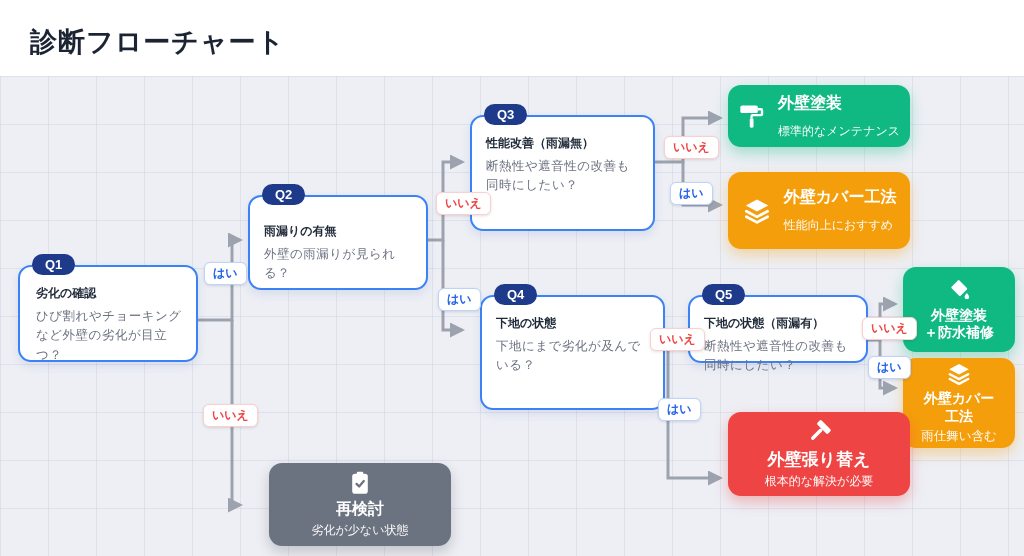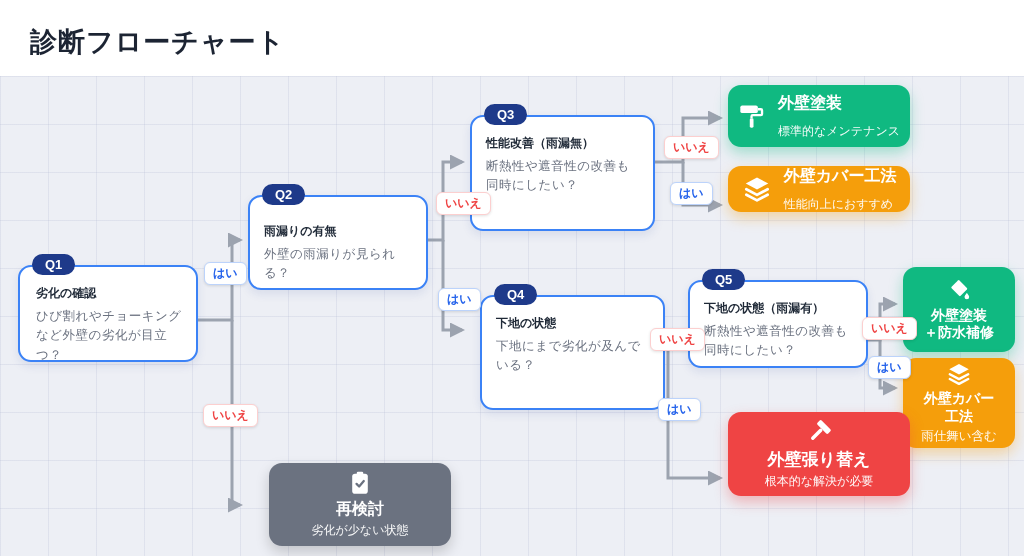--- a/index.html
+++ b/index.html
@@ -24,34 +24,34 @@
     box-shadow:0 4px 10px rgba(30,60,150,.10); padding:18px 14px 10px 14px; }
   .qbadge { position:absolute; top:-13px; left:12px; background:#1e3a8a; color:#fff;
     font-size:13px; font-weight:bold; padding:3px 13px; border-radius:999px; }
   .qtitle { font-size:12px; font-weight:bold; color:#1f2937; margin-bottom:5px; }
   .qdesc { font-size:12.5px; color:#6b7280; line-height:1.55; letter-spacing:.5px; }
 
   #q1 { left:18px;  top:265px; width:180px; height:97px;padding-left:16px; }
   #q2 { left:248px; top:195px; width:180px; height:95px; padding-top:26px; }
   #q3 { left:470px; top:115px; width:185px; height:116px; }
   #q4 { left:480px; top:295px; width:185px; height:115px; }
-  #q5 { left:688px; top:280px; width:180px; height:88px; }
+  #q5 { left:688px; top:295px; width:180px; height:68px; }
 
   
   .rcard { position:absolute; border-radius:13px; color:#fff; display:flex; align-items:center; justify-content:center; }
   .rcard .icn { flex:none; display:flex; align-items:center; justify-content:center; }
   .r-title { font-weight:bold; white-space:pre-line; text-align:center; line-height:1.25; }
   .r-sub { opacity:.95; text-align:center; }
 
   .r-horiz { flex-direction:row; gap:12px; text-align:left; }
   .r-horiz .r-title, .r-horiz .r-sub { text-align:left; }
   .r-vert { flex-direction:column; gap:3px; }
 
   #r-paint   { left:728px; top:85px;  width:182px; height:62px; background:#10b981; box-shadow:0 6px 14px rgba(16,185,129,.35); }
-  #r-cover   { left:728px; top:166px; width:182px; height:46px; background:#f59e0b; box-shadow:0 6px 14px rgba(245,158,11,.35); }
+  #r-cover   { left:728px; top:172px; width:182px; height:77px; background:#f59e0b; box-shadow:0 6px 14px rgba(245,158,11,.35); }
   #r-paintwp { left:903px; top:267px; width:112px; height:85px; background:#10b981; box-shadow:0 6px 14px rgba(16,185,129,.35); }
   #r-coverw  { left:903px; top:358px; width:112px; height:90px; background:#f59e0b; box-shadow:0 6px 14px rgba(245,158,11,.35);align-items:center; }
   #r-rebuild { left:728px; top:412px; width:182px; height:84px; background:#ef4444; box-shadow:0 6px 14px rgba(239,68,68,.35);justify-content:center; }
   #r-recheck { left:248px; top:463px; width:182px; height:83px; background:#6b7280; box-shadow:0 6px 14px rgba(0,0,0,.18);margin-left:21px; }
 
   #r-paint .r-title, #r-cover .r-title { font-size:16px; }
   #r-paint .r-sub,  #r-cover .r-sub  { font-size:12px; margin-top:10px; }
   #r-paintwp .r-title { font-size:14px; }
   #r-coverw .r-title { font-size:14px; }
   #r-coverw .r-sub { font-size:12.5px; }

